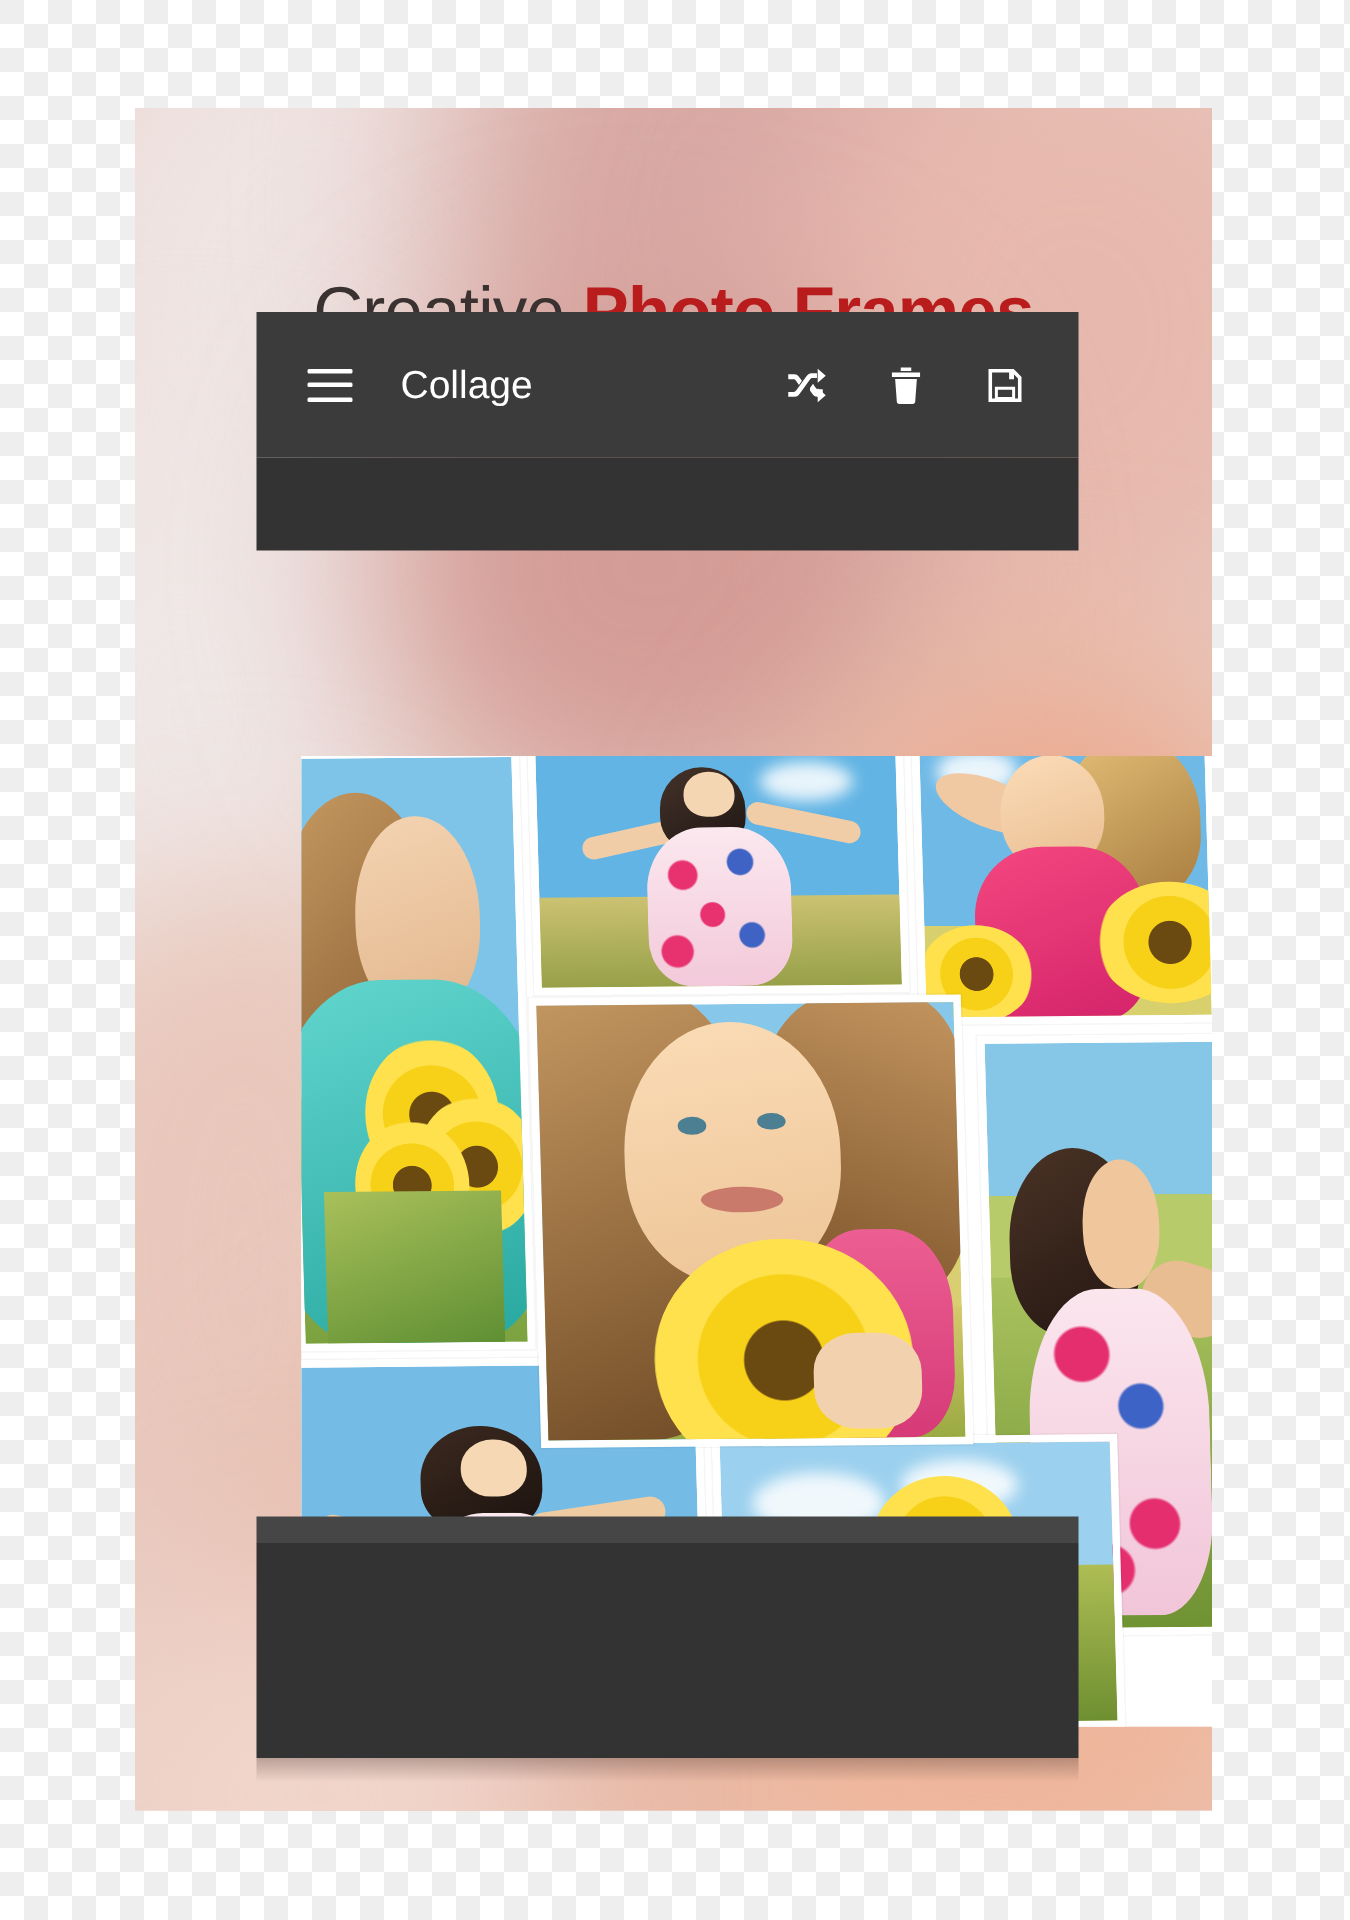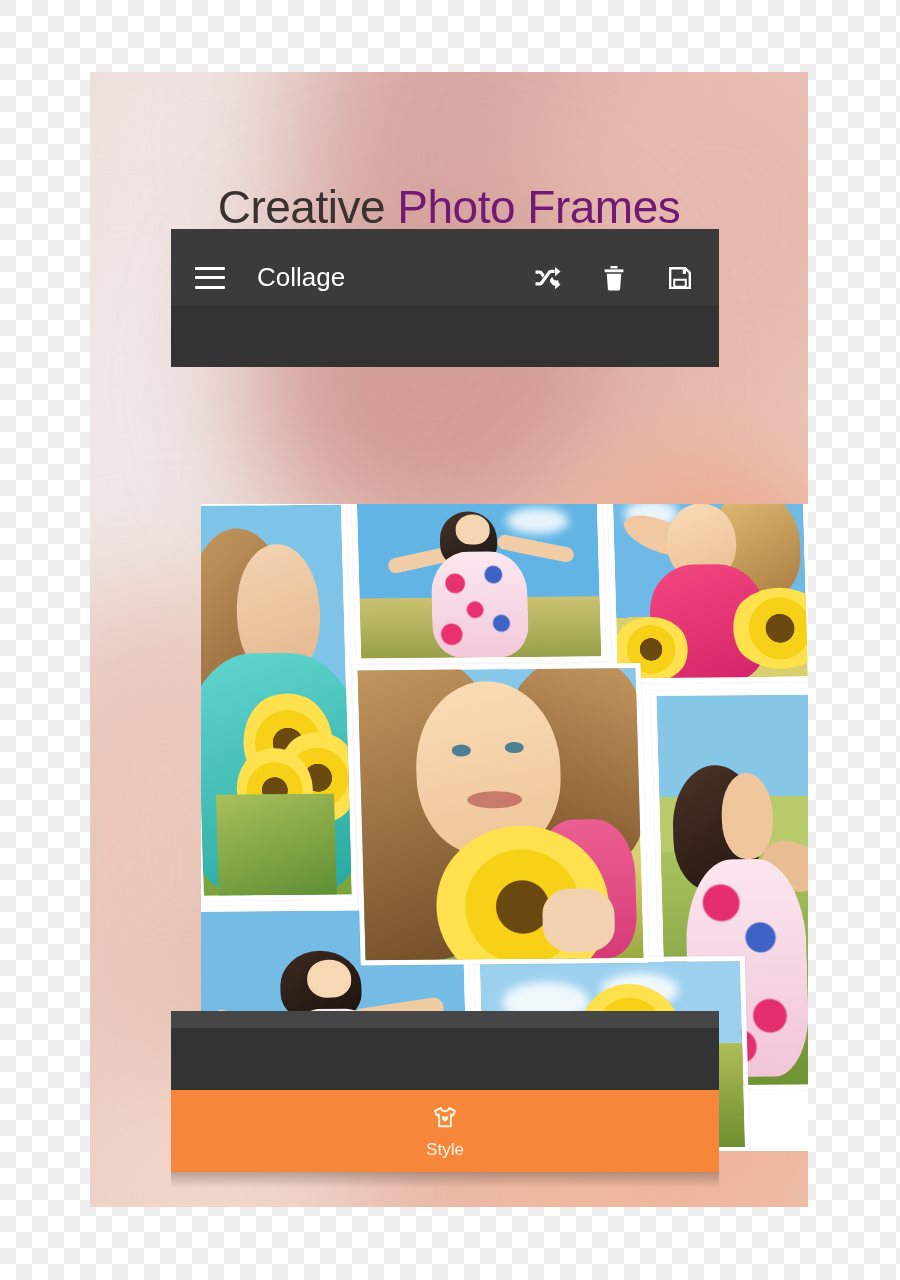--- a/index.html
+++ b/index.html
@@ -37,38 +37,37 @@
   
   #title{
     position:absolute; left:0; right:0; top:108px;
     text-align:center;
     font-size:46px;
     color:#3a3230;
     letter-spacing:-0.5px;
     white-space:nowrap;
   }
   #title .light{ font-weight:300; }
-  #title .bold{ font-weight:normal; color:#701a75; }
+  #title .bold{ font-weight:bold; color:#b91c1c; }
 
   
   #app-shell{
     position:absolute;
     left:81px;  
     top:136px;  
     width:548px;
     height:1004px;
   }
 
   
   #appbar{
     position:absolute; left:0; top:0; width:548px; height:97px;
     background:#3b3b3b;
     display:flex; align-items:center;
-    padding:0 24px;
-    margin-top:21px;
+    padding:0 34px;
   }
   #appbar-sub{
     position:absolute; left:0; top:97px; width:548px; height:62px;
     background:#333333;
   }
   #hamburger{ width:30px; height:22px; display:flex; flex-direction:column; justify-content:space-between; cursor:pointer; }
   #hamburger i{ display:block; height:3px; background:#ffffff; border-radius:1px; }
   #appbar-title{
     margin-left:32px;
     color:#ffffff;
@@ -314,29 +313,20 @@
         </div>
 
       </div>
     </div>
 
     <div id="bottom-panel"></div>
 
     <div id="tabbar">
 
 
-      <div class="tab active">
-        <span class="tab-icon">
-          <svg viewBox="0 0 24 24" aria-hidden="true" fill="none" stroke="#fff1e0" stroke-width="1.6" stroke-linejoin="round">
-            <path d="M8.6 3.2 4 5.6l1.6 3.6 1.7-.8v9.4h9.4V8.4l1.7.8L20 5.6l-4.6-2.4a3.5 3.5 0 0 1-6.8 0z"></path>
-            <path d="M12 14.2c-1.9-1.3-2.6-2.1-2.6-3a1.4 1.4 0 0 1 2.6-.7 1.4 1.4 0 0 1 2.6.7c0 .9-.7 1.7-2.6 3z" fill="#fff1e0" stroke="none"></path>
-          </svg>
-        </span>
-        <span class="tab-label">Style</span>
-      </div>
 
 
 
     </div>
     <div id="tab-shadow"></div>
 
   </div>
 </div>
 
 </body></html>

